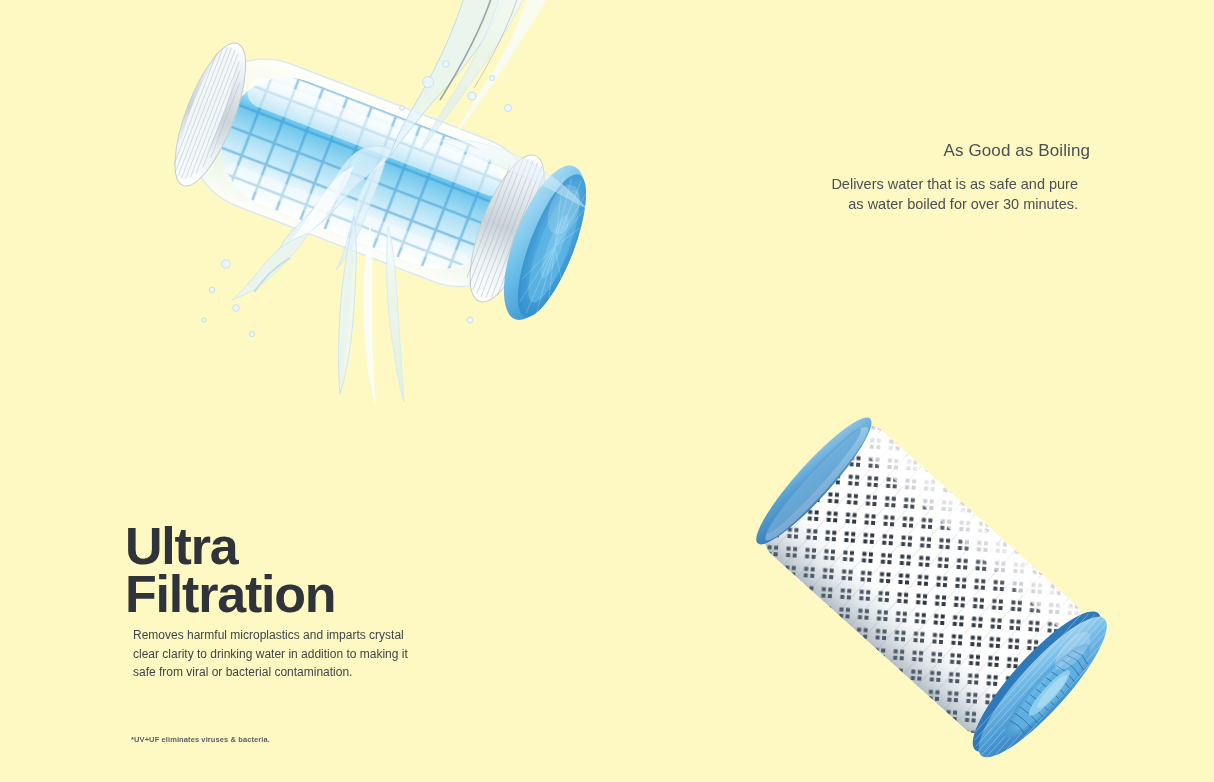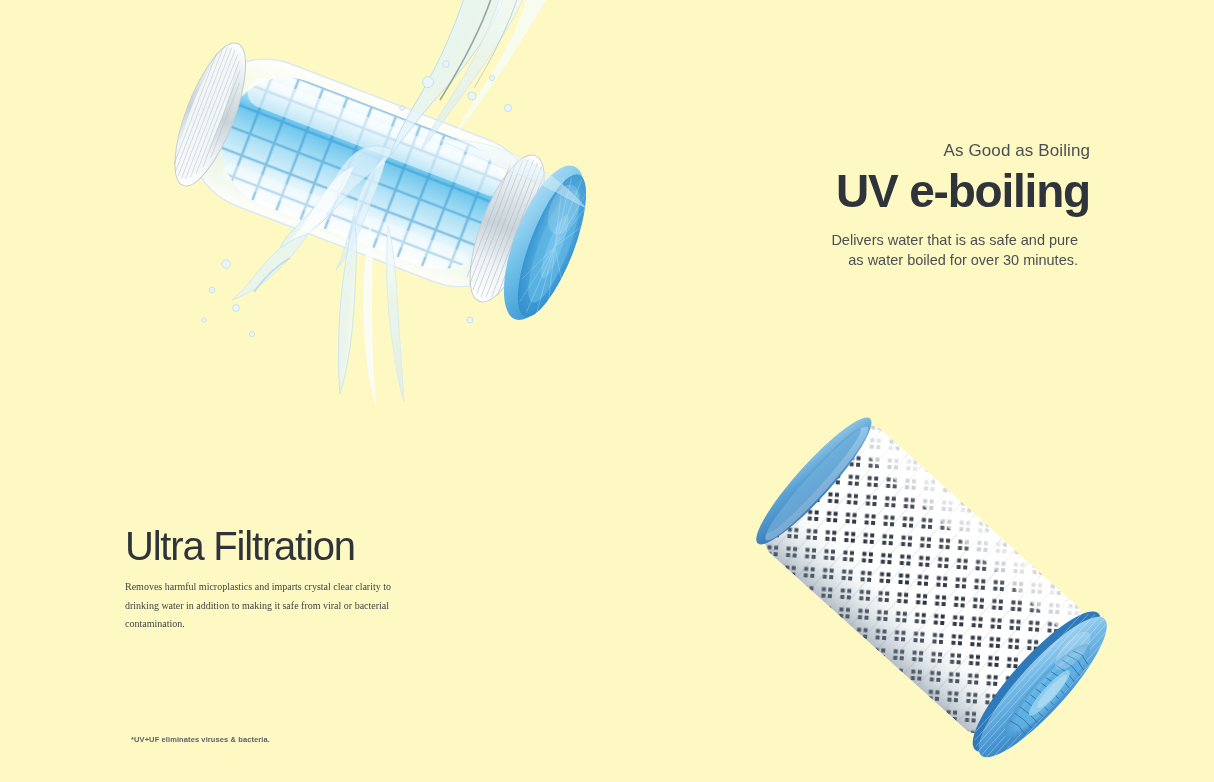--- a/index.html
+++ b/index.html
@@ -53,35 +53,34 @@
   }
 
   .uf-text-block {
     position: absolute;
     left: 125px;
     top: 522px;
     width: 330px;
     text-align: left;
   }
   .uf-title {
-    font-size: 40px;
+    font-size: 52px;
     line-height: 48px;
-    font-weight: 400;
+    font-weight: 700;
     color: #2f343a;
     letter-spacing: -1.2px;
     margin: 0 0 8px 0;
   }
   .uf-desc {
-    font-size: 10px;
+    font-size: 12px;
     line-height: 18.5px;
     color: #3f444a;
     font-weight: 400;
-    margin: 0;
+    margin: 8px;
     max-width: 280px;
-    font-family: Liberation Serif, serif;
   }
   .footnote {
     position: absolute;
     left: 125px;
     top: 729px;
     font-size: 7.5px;
     line-height: 10px;
     color: #5b6067;
     font-weight: 600;
     letter-spacing: 0.1px;
@@ -368,21 +367,20 @@
         <ellipse cx="389" cy="175" rx="6.5" ry="30" fill="#8fcdec"></ellipse>
         <ellipse cx="390" cy="172" rx="4.5" ry="22" fill="#a9daf2" opacity="0.9"></ellipse>
 
         <ellipse cx="378" cy="128" rx="10" ry="24" fill="#ffffff" opacity="0.2"></ellipse>
       </g>
     </svg>
   </div>
 
   <div class="uv-text-block">
     <p class="uv-eyebrow">As Good as Boiling</p>
-    <h1 class="uv-title">UV e-boiling</h1>
     <p class="uv-desc">
       <span>Delivers water that is as safe and pure</span><br>
       <span>as water boiled for over 30 minutes.</span>
     </p>
   </div>
 
   <div class="uf-text-block">
     <h1 class="uf-title">Ultra Filtration</h1>
     <p class="uf-desc">Removes harmful microplastics and imparts crystal clear clarity to drinking water in addition to making it safe from viral or bacterial contamination.</p>
   </div>

